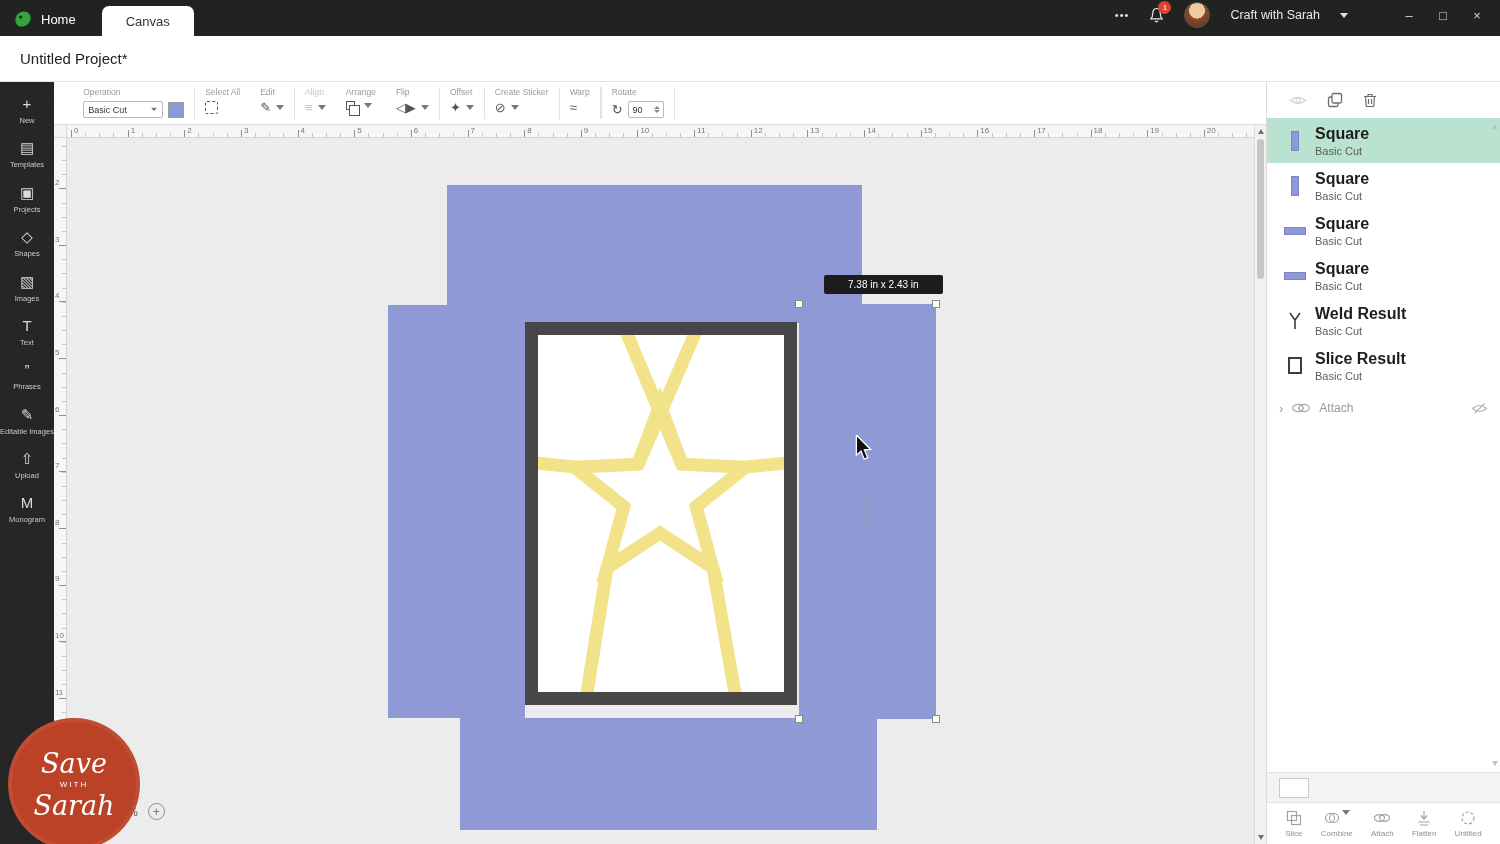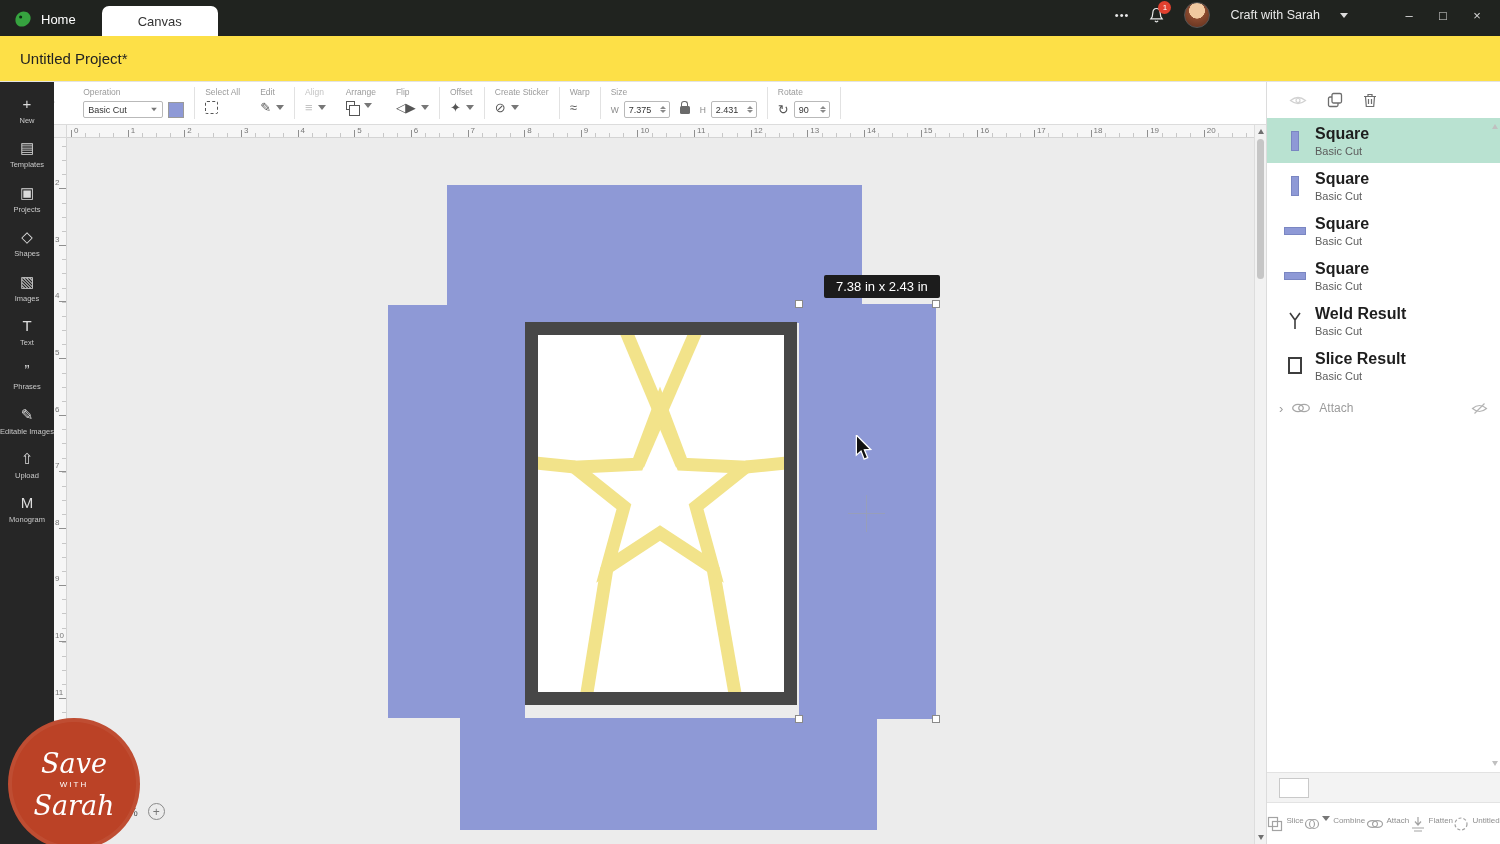--- a/index.html
+++ b/index.html
@@ -5,40 +5,40 @@
   * { margin:0; padding:0; box-sizing:border-box; }
   html,body { width:1500px; height:844px; overflow:hidden; background:#ececec;
               font-family:"Liberation Sans", sans-serif; }
   .app { position:relative; width:1500px; height:844px; }
 
   
   .topbar { position:absolute; left:0; top:0; right:0; height:36px;
             background:var(--topbar_dark,#20231f); display:flex; align-items:flex-end; }
   .brand { display:flex; align-items:center; gap:8px; margin:0 0 8px 14px; color:#fff; font-size:13px; }
   .canvas-tab { margin-left:26px; background:#fff; height:30px; border-radius:7px 7px 0 0;
-                padding:0 36px; display:flex; align-items:center; font-size:13px; color:#333; }
+                padding:0 24px; display:flex; align-items:center; font-size:13px; color:#333; }
   .top-right { margin-left:auto; display:flex; align-items:center; gap:20px;
                padding:0 16px 8px 0; color:#e8e8e8; }
   .ellipsis { font-size:11px; letter-spacing:1px; cursor:default; }
   .bell-wrap { position:relative; display:inline-flex; }
   .badge { position:absolute; top:-6px; right:-7px; background:#e0402f; color:#fff;
            width:13px; height:13px; border-radius:50%; font-size:8px;
            display:flex; align-items:center; justify-content:center; }
   .avatar { width:26px; height:26px; border-radius:50%;
             background:radial-gradient(circle at 50% 32%, #f0c9a0 0 38%, #8a4a2f 40%, #5f2f1c 100%);
             border:1px solid #555; }
   .acct { font-size:12.5px; }
   .caret { width:0; height:0; border-left:4px solid transparent; border-right:4px solid transparent;
            border-top:5px solid #777; display:inline-block; }
   .caret.white { border-top-color:#ddd; }
   .win-ctrl { font-size:13px; color:#d8d8d8; width:14px; text-align:center; }
   .win-gap { width:14px; }
 
   
-  .menubar { position:absolute; left:0; top:36px; right:0; height:46px; background:#fde047;
+  .menubar { position:absolute; left:0; top:36px; right:0; height:46px; background:#ffffff;
              border-bottom:1px solid #e3e3e3; display:flex; align-items:center; padding:8px 20px; }
   .project-title { font-size:15px; color:#222; }
   .menu-right { margin-left:auto; display:flex; align-items:center; gap:28px; }
   .save-label { color:#7a7a7a; font-size:12.5px; }
   .menu-item { display:flex; align-items:center; gap:6px; color:#444; font-size:12.5px; }
   .make-btn { background:var(--accent,#0f8050); color:#fff; font-size:13px;
               padding:8px 36px; border-radius:4px; border:none; }
 
   
   .toolbar { position:absolute; left:0; top:82px; right:234px; height:43px; background:#fff;
@@ -108,21 +108,21 @@
   .rect-top    { left:393px; top:60px;  width:415px; height:138px; }
   .rect-left   { left:334px; top:180px; width:137px; height:413px; }
   .rect-right  { left:745px; top:179px; width:137px; height:415px; }
   .rect-bottom { left:406px; top:593px; width:417px; height:112px; }
   .frame-svg { position:absolute; left:471px; top:197px; width:272px; height:383px; }
 
   .handle { position:absolute; width:8px; height:8px; background:#fff; border:1px solid #8a8a8a; z-index:4; }
   .h-tl { left:741px; top:175px; } .h-tr { left:878px; top:175px; }
   .h-bl { left:741px; top:590px; } .h-br { left:878px; top:590px; }
   .size-tooltip { position:absolute; left:770px; top:150px; background:#1c1c1c; color:#fff;
-                  font-size:13px; padding:4px 12px; border-radius:2px; z-index:5; white-space:nowrap; }
+                  font-size:10px; padding:4px 24px; border-radius:2px; z-index:5; white-space:nowrap; }
   .cross { position:absolute; left:794px; top:370px; width:37px; height:37px; z-index:3; opacity:.8; }
   .cross::before { content:""; position:absolute; left:0; right:0; top:18px; height:1px; background:#9aa0b4; }
   .cross::after  { content:""; position:absolute; top:0; bottom:0; left:18px; width:1px; background:#9aa0b4; }
   .cursor-svg { position:absolute; left:801px; top:310px; z-index:20; }
 
   .zoombar { position:absolute; left:74px; top:678px; display:flex; align-items:center; gap:10px;
              color:#555; font-size:11px; z-index:4; }
   .zoom-plus { width:17px; height:17px; border:1px solid #8a8a8a; border-radius:50%; color:#777;
                display:flex; align-items:center; justify-content:center; font-size:12px; }
 
@@ -158,21 +158,21 @@
   .pscroll { position:absolute; right:1px; top:2px; bottom:2px; width:8px; }
   .pscroll .tri { left:0.5px; }
   .pscroll .tri.up { border-bottom-color:#c0c0c0; }
   .pscroll .tri.down { border-top-color:#c0c0c0; }
   .blank-row { height:30px; background:#f3f3f3; border-top:1px solid #e2e2e2; display:flex;
                align-items:center; padding-left:12px; gap:14px; flex:none; }
   .blank-swatch { width:30px; height:20px; background:#fff; border:1px solid #c9c9c9; }
   .blank-label { font-size:9px; color:#444;margin-top:44px; }
   .ractions { height:42px; border-top:1px solid #e3e3e3; display:flex; justify-content:space-evenly;
               align-items:center; background:#fff; flex:none; }
-  .raction { display:flex; flex-direction:row; gap:3px; color:#8f8f8f; font-size:8px; }
+  .raction { display:flex; flex-direction:column; align-items:center; gap:3px; color:#8f8f8f; font-size:8px; }
   .raction svg { display:block; }
   .combine-wrap { display:flex; align-items:flex-start; gap:2px; }
 
   
   .cw-logo { position:absolute; left:8px; top:718px; width:132px; height:132px; border-radius:50%;
              background:var(--logo_red,#bb4226); z-index:30; color:#fff; display:flex;
              flex-direction:column; align-items:center; justify-content:center;
              box-shadow:inset 0 0 0 4px rgba(255,255,255,0.06); }
   .cw-script { font-family:"DejaVu Serif", serif; font-style:italic; font-size:27px; line-height:1; }
   .cw-with { font-size:8px; letter-spacing:2px; margin:3px 0; text-transform:uppercase; }
@@ -284,42 +284,20 @@
       </div>
     </div>
     <div class="tdiv"></div>
     <div class="tgroup">
       <span class="glabel">Warp</span>
       <div class="tcontrols">
           <span class="gicon">≈</span>
         </div>
     </div>
     <div class="tdiv"></div>
-    <div class="tgroup">
-      <span class="glabel">Size</span>
-      <div class="tcontrols">
-        <span class="axis">W</span>
-        <div class="stepper">
-          <span>7.375</span>
-          <span class="spin">
-              <i class="up"></i>
-              <i class="dn"></i>
-            </span>
-        </div>
-        <span class="lock"></span>
-        <span class="axis">H</span>
-        <div class="stepper">
-          <span>2.431</span>
-          <span class="spin">
-              <i class="up"></i>
-              <i class="dn"></i>
-            </span>
-        </div>
-      </div>
-    </div>
     <div class="tdiv"></div>
     <div class="tgroup">
       <span class="glabel">Rotate</span>
       <div class="tcontrols">
         <span class="gicon">↻</span>
         <div class="stepper small">
           <span>90</span>
           <span class="spin">
               <i class="up"></i>
               <i class="dn"></i>

